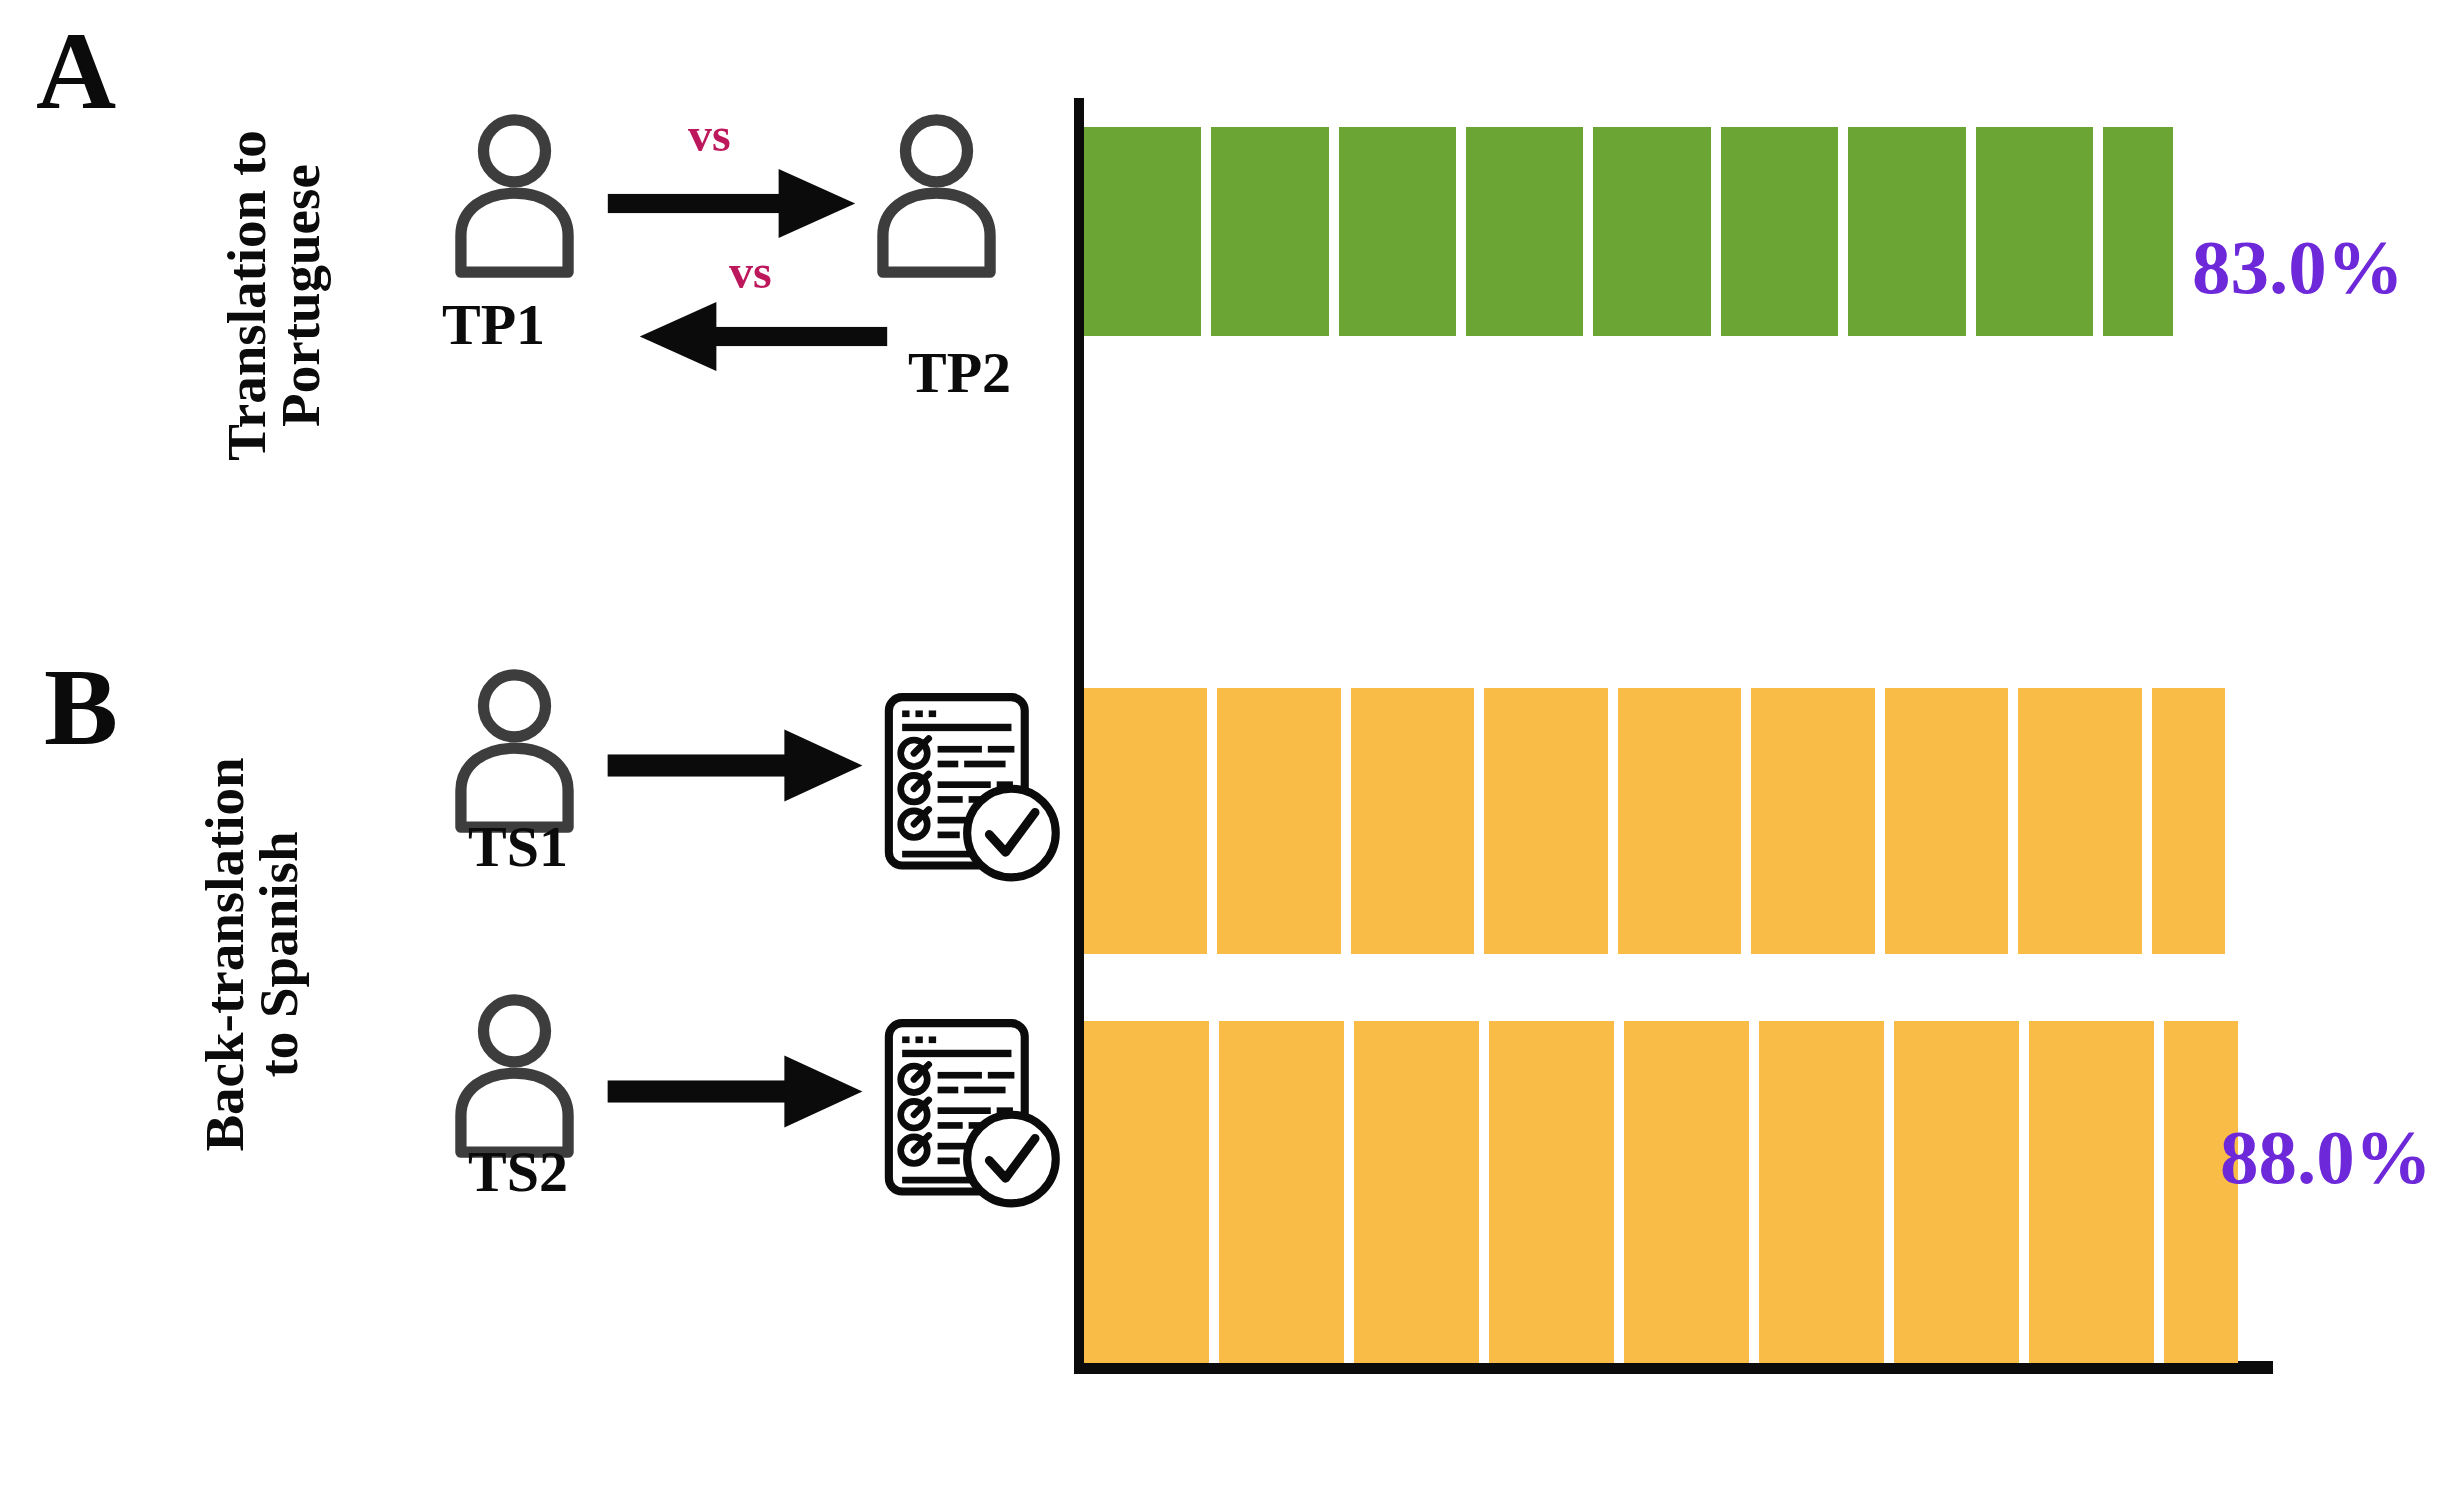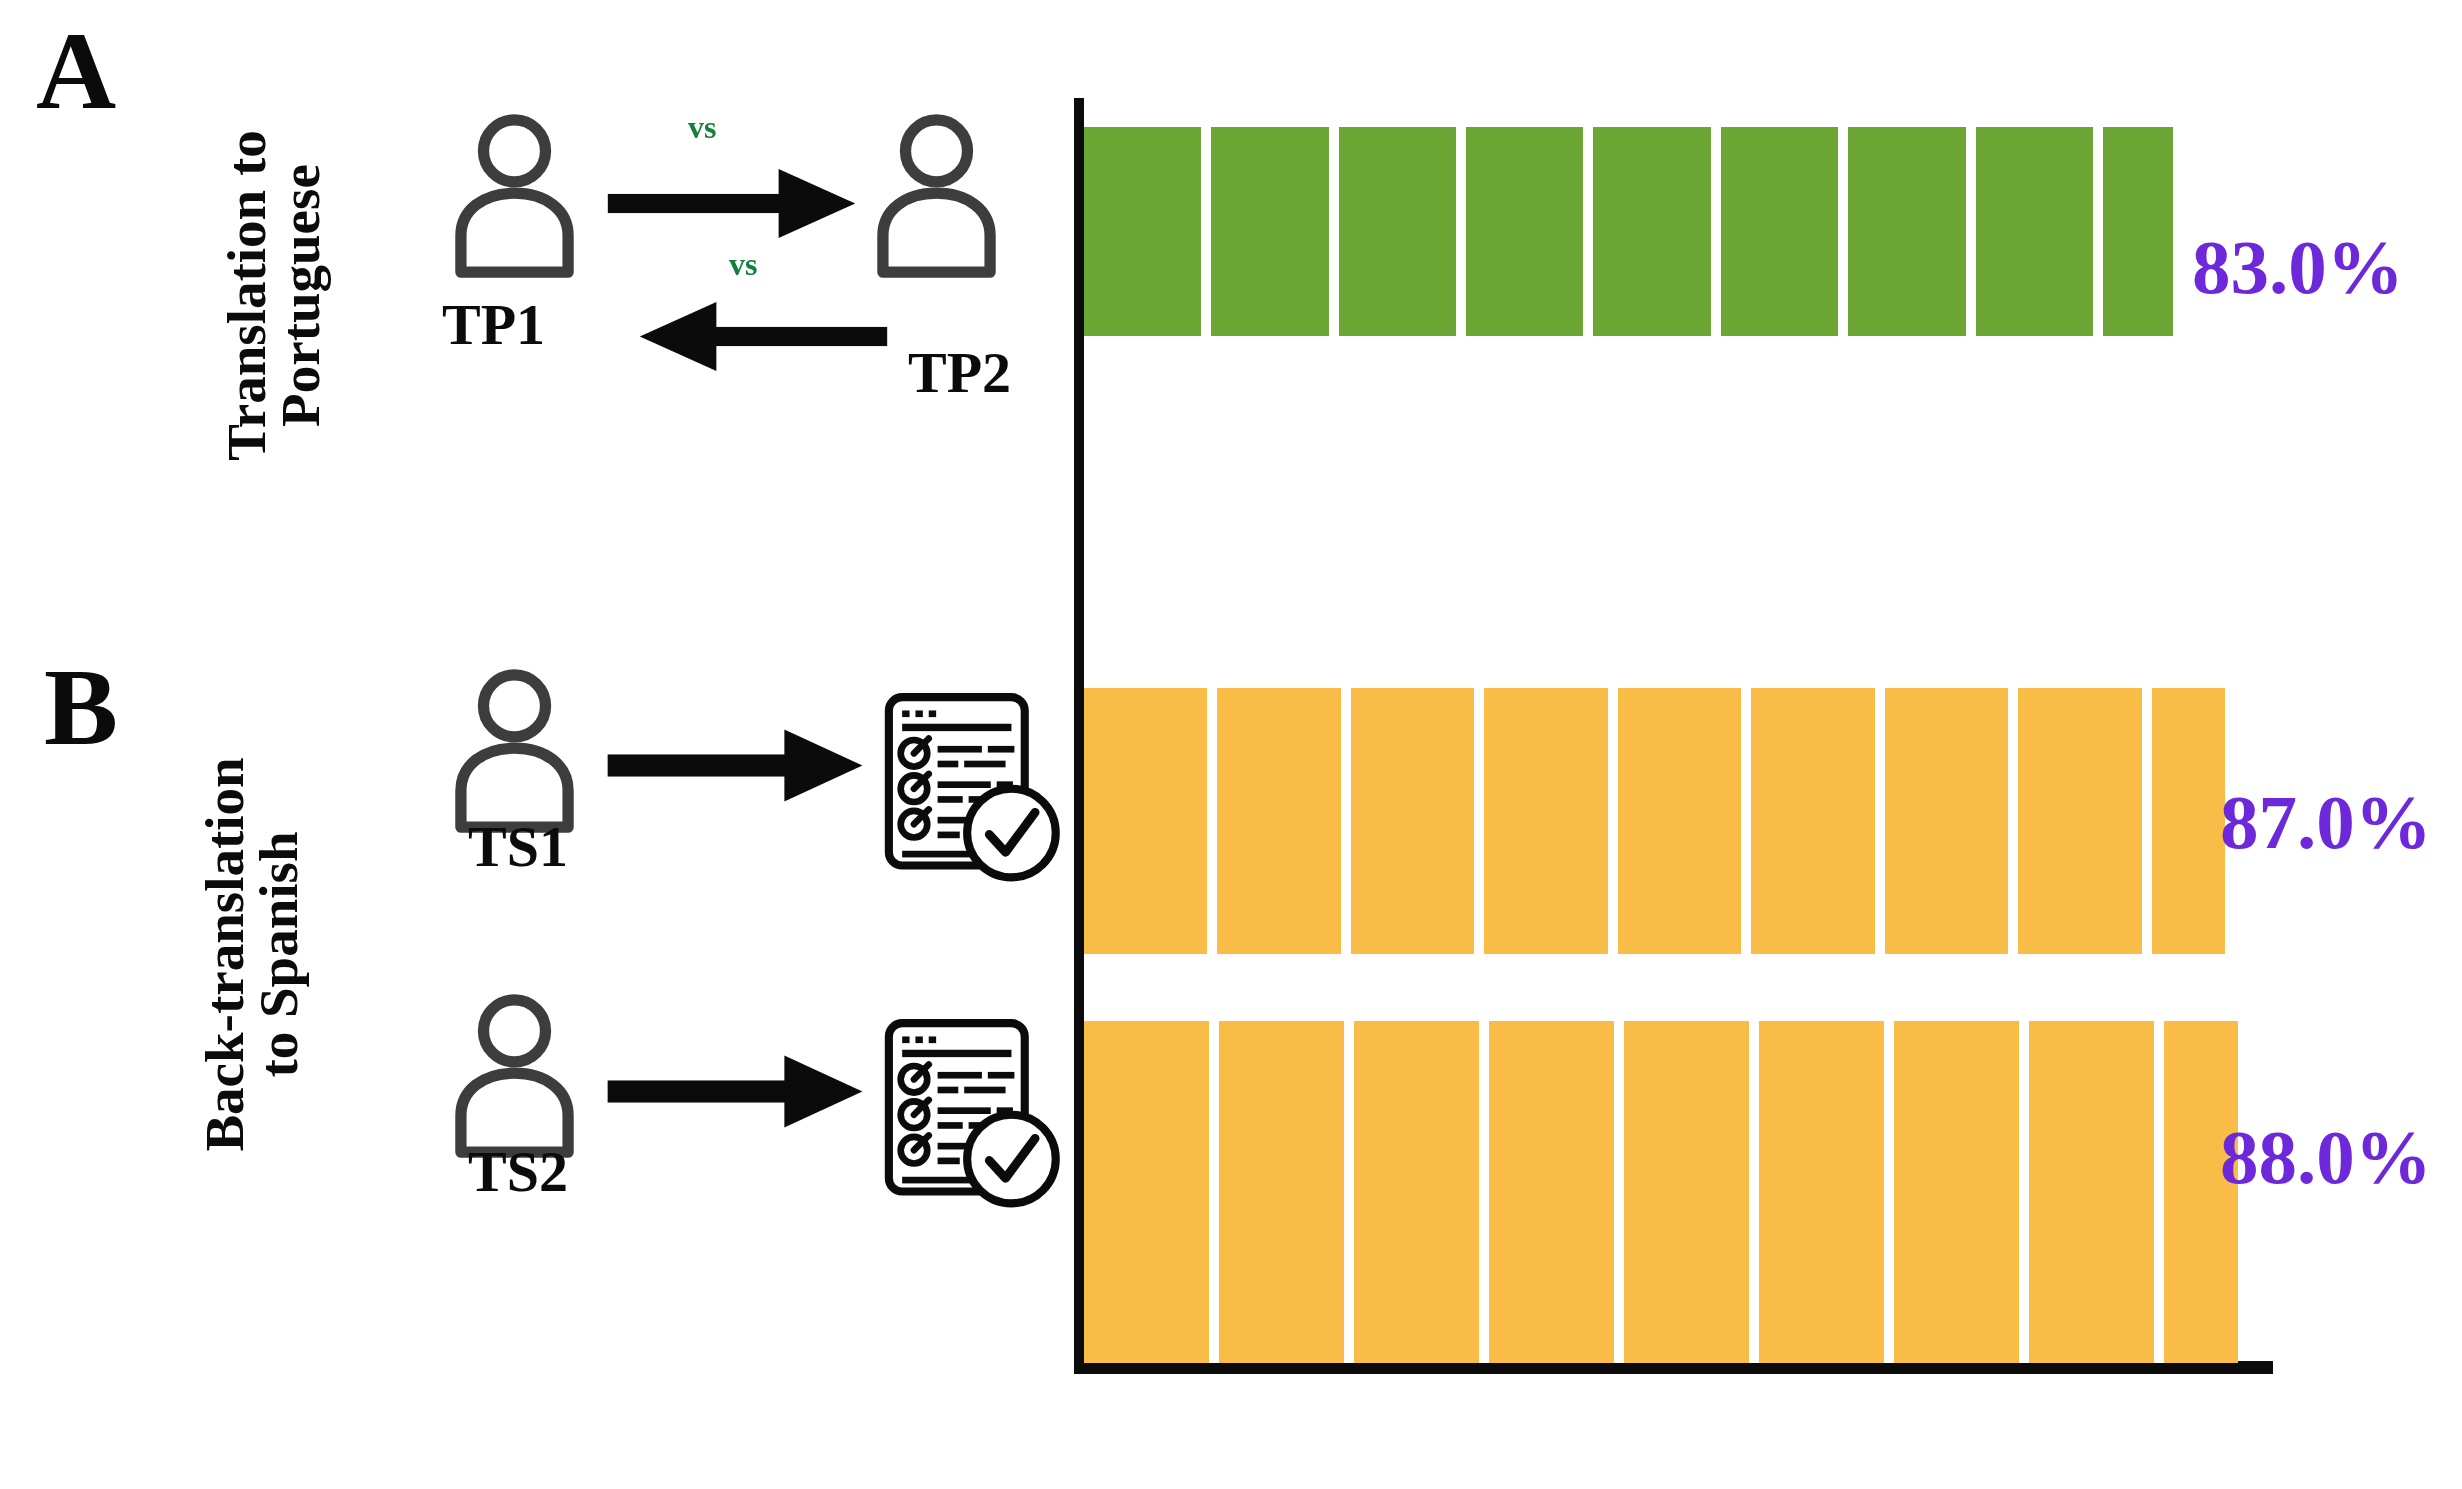--- a/index.html
+++ b/index.html
@@ -75,23 +75,23 @@
     white-space: nowrap;
   }
 
   
   .arrow { position: absolute; }
   .arrow svg { display: block; }
   .vs-label {
     position: absolute;
     font-family: "Liberation Serif", serif;
     font-weight: bold;
-    font-size: 32px;
+    font-size: 48px;
     line-height: 1;
-    color: #15803d;
+    color: #be185d;
     white-space: nowrap;
   }
 
   
   .doc-icon { position: absolute; }
   .doc-icon svg { display: block; }
 
   
   #y-axis {
     position: absolute;
@@ -331,21 +331,20 @@
       <div class="bar-seg" style="flex: 0 0 11.6959%; background: rgb(248, 188, 71);"></div>
       <div class="bar-seg" style="flex: 0 0 11.6959%; background: rgb(248, 188, 71);"></div>
       <div class="bar-seg" style="flex: 0 0 11.6959%; background: rgb(248, 188, 71);"></div>
       <div class="bar-seg" style="flex: 0 0 11.6959%; background: rgb(248, 188, 71);"></div>
       <div class="bar-seg" style="flex: 0 0 11.6959%; background: rgb(248, 188, 71);"></div>
       <div class="bar-seg" style="flex: 0 0 11.6959%; background: rgb(248, 188, 71);"></div>
       <div class="bar-seg" style="flex: 0 0 11.6959%; background: rgb(248, 188, 71);"></div>
       <div class="bar-seg" style="flex: 0 0 11.6959%; background: rgb(248, 188, 71);"></div>
       <div class="bar-seg" style="flex: 0 0 6.43275%; background: rgb(248, 188, 71);"></div>
     </div>
-  <div class="bar-value" id="bar-value-orange-1">87.0%</div>
 
   <div class="bar-track" id="bar-orange-2" style="width: 1154px; left: 1084px;">
       <div class="bar-seg" style="flex: 0 0 11.6959%; background: rgb(248, 188, 71);"></div>
       <div class="bar-seg" style="flex: 0 0 11.6959%; background: rgb(248, 188, 71);"></div>
       <div class="bar-seg" style="flex: 0 0 11.6959%; background: rgb(248, 188, 71);"></div>
       <div class="bar-seg" style="flex: 0 0 11.6959%; background: rgb(248, 188, 71);"></div>
       <div class="bar-seg" style="flex: 0 0 11.6959%; background: rgb(248, 188, 71);"></div>
       <div class="bar-seg" style="flex: 0 0 11.6959%; background: rgb(248, 188, 71);"></div>
       <div class="bar-seg" style="flex: 0 0 11.6959%; background: rgb(248, 188, 71);"></div>
       <div class="bar-seg" style="flex: 0 0 11.6959%; background: rgb(248, 188, 71);"></div>

